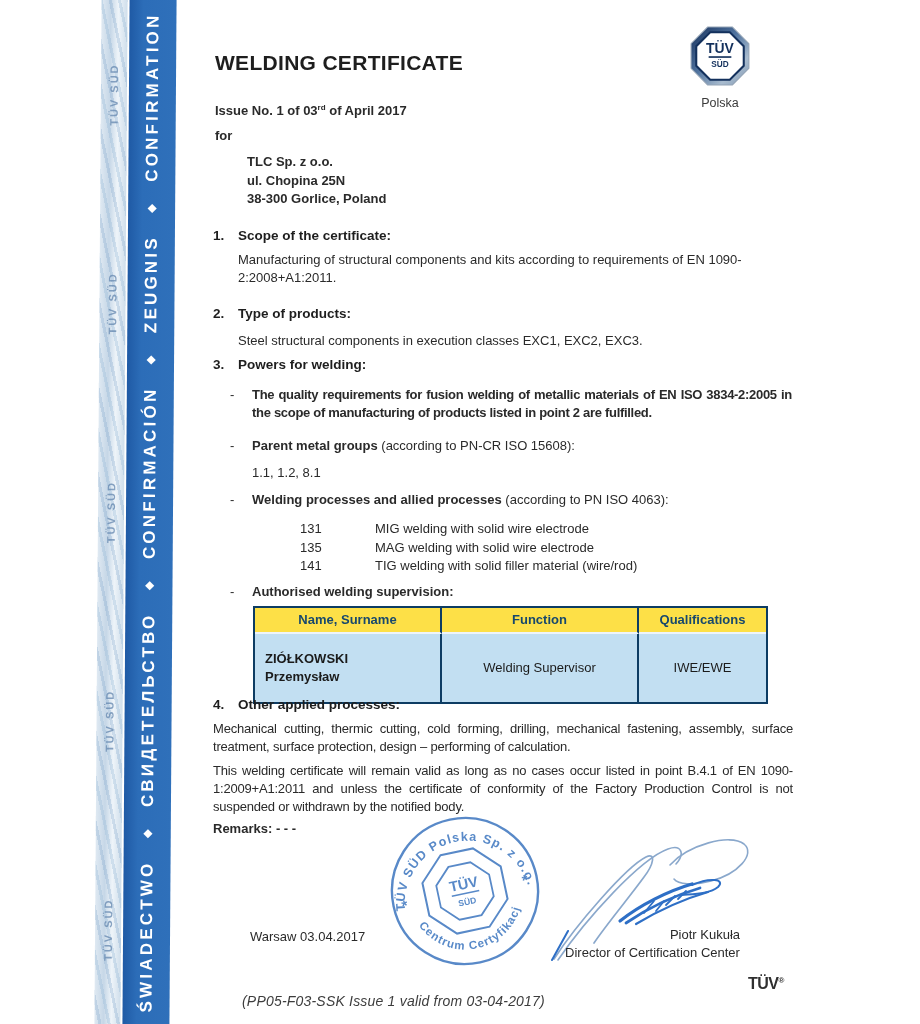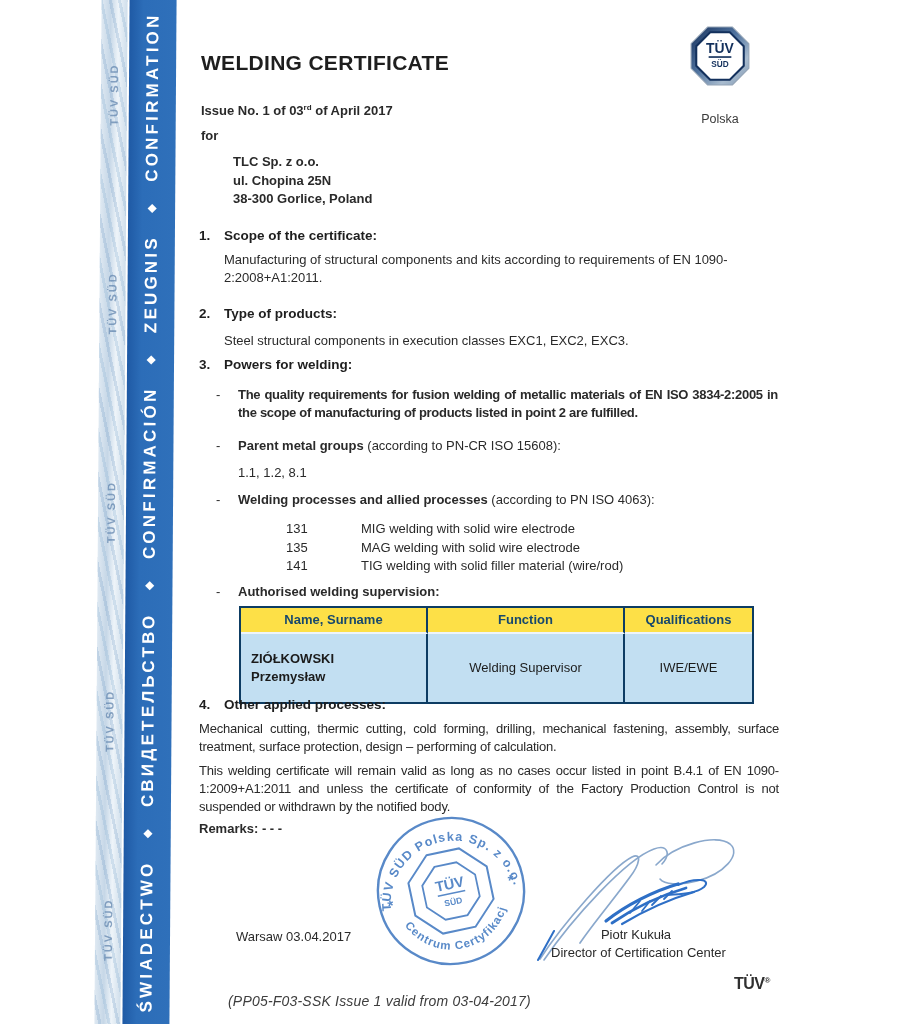--- a/index.html
+++ b/index.html
@@ -37,21 +37,21 @@
   .band-track {
     position:absolute; left:0; top:1044px; width:1044px; height:47px;
     transform-origin:0 0; transform:rotate(-90deg);
     display:flex; align-items:center; justify-content:space-between;
     padding:0 22px; color:#ffffff; font-weight:bold; font-size:17px;
     letter-spacing:3.2px; white-space:nowrap;
   }
   .band-diamond { font-size:11px; letter-spacing:0; }
 
   
-  .content { position:absolute; left:166px; top:0; width:640px; height:1024px; font-size:13px; line-height:18px; }
+  .content { position:absolute; left:180px; top:0; width:640px; height:1024px; font-size:13px; line-height:18px; }
   .abs { position:absolute; }
   .bold { font-weight:bold; }
   .just { text-align:justify; }
 
   .doc-title { font-size:21px; font-weight:bold; letter-spacing:0.3px; color:#1e1e1e; }
   .issue-line { font-weight:bold; font-size:13px; }
   .issue-line sup { font-size:8px; }
   .company div { font-weight:bold; line-height:18.5px;margin-left:32px; }
 
   .sec-head { font-weight:bold; font-size:13.5px; color:#1e1e1e; }
@@ -71,21 +71,21 @@
   .cert-table td.name-cell { text-align:left; padding-left:10px; font-weight:bold; }
 
   .stamp-box { width:154px; height:154px; transform:rotate(-12deg); opacity:0.92; }
   .sig-box { width:214px; height:128px; }
   .signer { font-size:13px; text-align:center; }
   .form-ref { font-size:14px; font-style:italic; color:#3d3d3d; letter-spacing:0.2px; }
   .brand-mark { font-size:16px; font-weight:bold; color:#2f2f2f; letter-spacing:-0.5px; }
   .brand-mark sup { font-size:8px; }
 
   .logo-wrap { position:absolute; left:672px; top:24px; width:96px; text-align:center; }
-  .logo-region { font-size:12.5px; color:#3a3a3a; margin-top:20px; }
+  .logo-region { font-size:12.5px; color:#3a3a3a; margin-top:4px; }
 </style>
 </head>
 <body>
 
 <div class="page">
 
   <div class="sidebar">
     <div class="holo-strip">
       <div class="holo-track">
         <span>TÜV SÜD</span>
@@ -239,21 +239,21 @@
           <path d="M 72,88 C 92,72 120,58 144,51" stroke="#2e6fc6" stroke-width="3.2"></path>
           <path d="M 78,90 C 100,75 128,62 152,55" stroke="#2e6fc6" stroke-width="2.8"></path>
           <path d="M 88,91 C 108,79 136,66 160,59" stroke="#2e6fc6" stroke-width="2.2"></path>
           <path d="M 144,52 C 162,44 178,46 170,54 C 162,61 144,61 134,62" stroke="#2e6fc6" stroke-width="2"></path>
           <path d="M 96,80 L 106,68 M 108,78 L 116,68 M 118,72 L 127,63 M 130,66 L 138,58" stroke="#2e6fc6" stroke-width="1.8"></path>
           <path d="M 4,127 L 20,98" stroke="#2e6fc6" stroke-width="2"></path>
         </g>
       </svg>
     </div>
 
-    <div class="abs signer" style="top:926px; left:380px; width:180px;">Piotr Kukuła</div>
+    <div class="abs signer" style="top:926px; left:380px; width:180px;text-align:right;">Piotr Kukuła</div>
     <div class="abs signer" style="top:944px; left:345px; width:255px;">Director of Certification Center</div>
 
     <div class="abs brand-mark" style="top:972px; left:568px;"><span>TÜV</span><sup>®</sup></div>
 
     <div class="abs form-ref" style="top:992px; left:62px;">(PP05-F03-SSK  Issue 1 valid from 03-04-2017)</div>
 
   </div>
 </div>
 
 </body></html>

